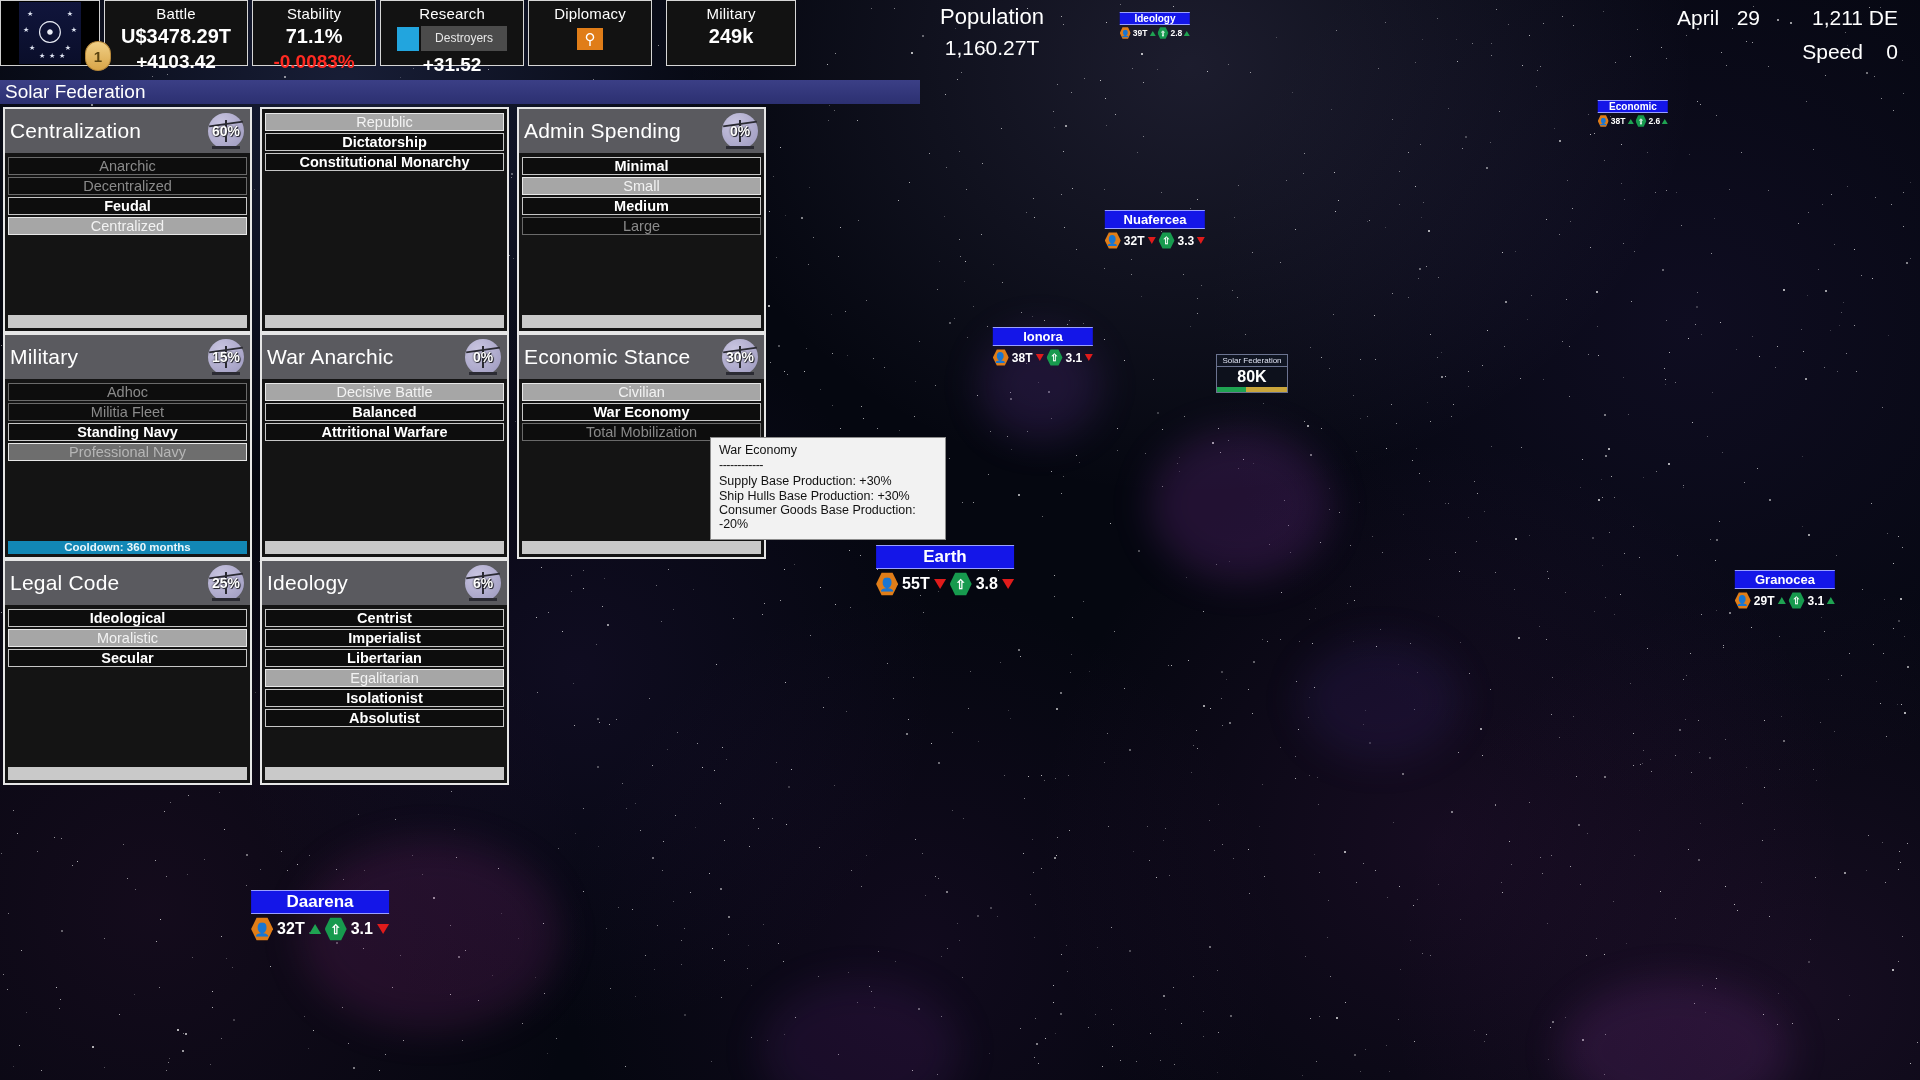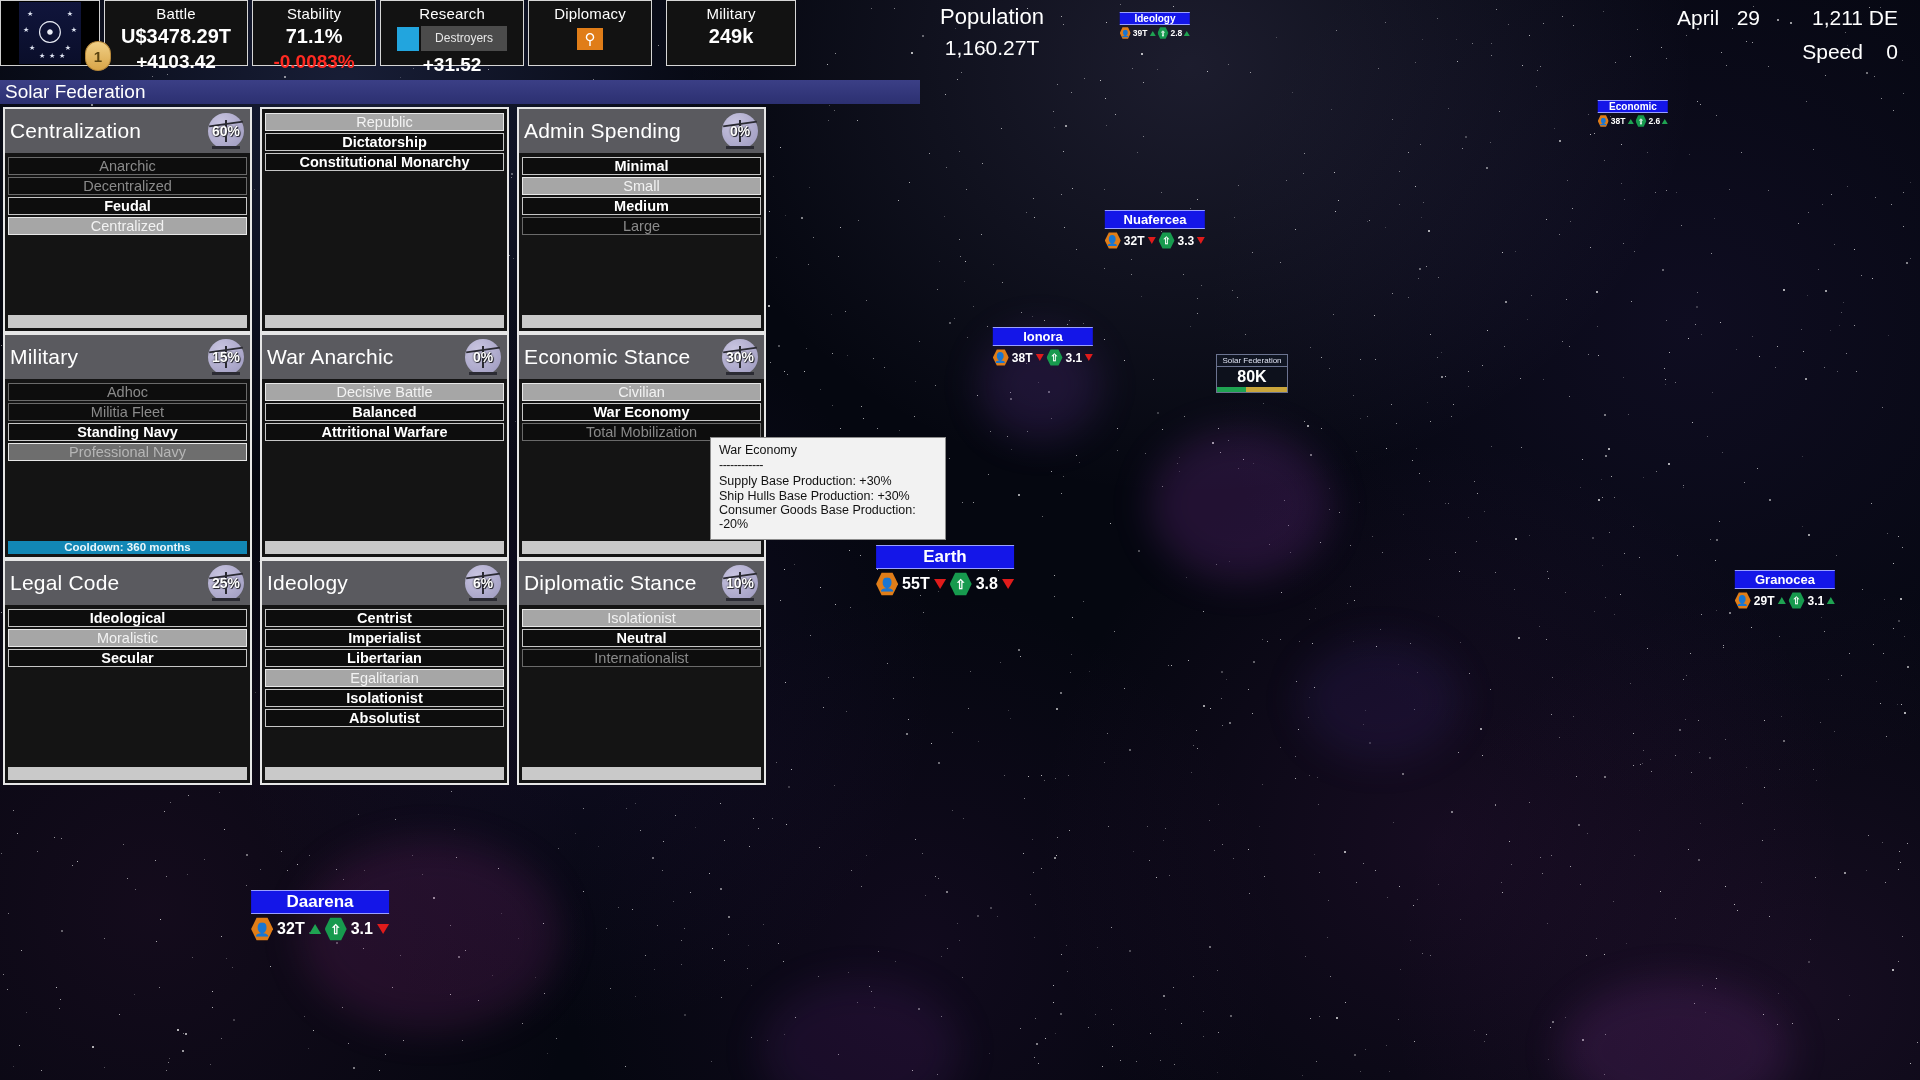--- a/index.html
+++ b/index.html
@@ -1985,38 +1985,20 @@
         <div class="options">
           <div class="opt">Centrist</div>
           <div class="opt">Imperialist</div>
           <div class="opt">Libertarian</div>
           <div class="opt selected">Egalitarian</div>
           <div class="opt">Isolationist</div>
           <div class="opt">Absolutist</div>
         </div>
         <div class="card-foot"></div>
       </div>
-      <div class="policy-card">
-        <div class="card-head">
-          <div class="card-title">Diplomatic Stance</div>
-          <div class="scale-badge">
-            <div class="disc"></div>
-            <div class="beam"></div>
-            <div class="post"></div>
-            <div class="base"></div>
-            <div class="pct">10%</div>
-          </div>
-        </div>
-        <div class="options">
-          <div class="opt selected">Isolationist</div>
-          <div class="opt">Neutral</div>
-          <div class="opt dim">Internationalist</div>
-        </div>
-        <div class="card-foot"></div>
-      </div>
     </div>
 
   <div id="tooltip">
     <div class="tt-title">War Economy</div>
     <div class="tt-rule">------------</div>
     <div class="tt-line">Supply Base Production: +30%</div>
     <div class="tt-line">Ship Hulls Base Production: +30%</div>
     <div class="tt-line">Consumer Goods Base Production: -20%</div>
   </div>
 

